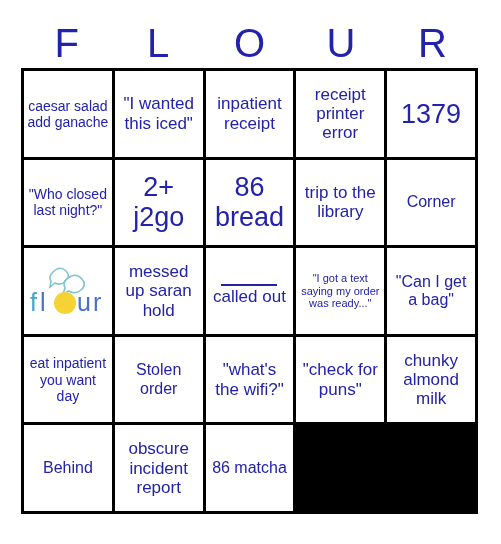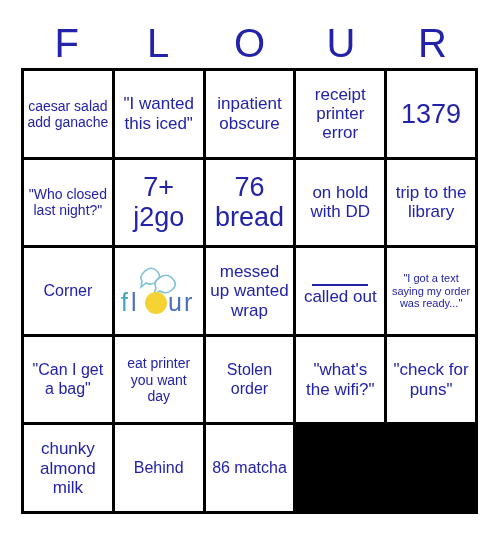--- a/index.html
+++ b/index.html
@@ -118,39 +118,36 @@
     </div>
 
   <div class="grid">
       <div class="cell sz-s">
         <div class="cell-text">caesar salad add ganache</div>
       </div>
       <div class="cell sz-m">
         <div class="cell-text">"I wanted this iced"</div>
       </div>
       <div class="cell sz-m">
-        <div class="cell-text">inpatient obscure</div>
+        <div class="cell-text">inpatient receipt</div>
       </div>
       <div class="cell sz-m">
         <div class="cell-text">receipt printer error</div>
       </div>
       <div class="cell sz-xl">
         <div class="cell-text">1379</div>
       </div>
       <div class="cell sz-s">
         <div class="cell-text">"Who closed last night?"</div>
       </div>
       <div class="cell sz-xl">
-        <div class="cell-text">7+ j2go</div>
+        <div class="cell-text">2+ j2go</div>
       </div>
       <div class="cell sz-xl">
-        <div class="cell-text">76 bread</div>
-      </div>
-      <div class="cell sz-m">
-        <div class="cell-text">on hold with DD</div>
+        <div class="cell-text">86 bread</div>
       </div>
       <div class="cell sz-m">
         <div class="cell-text">trip to the library</div>
       </div>
       <div class="cell sz-l">
         <div class="cell-text">Corner</div>
       </div>
       <div class="cell logo-cell">
         <div class="logo">
           <svg width="82" height="60" viewBox="0 0 82 60" aria-hidden="true">
@@ -158,47 +155,50 @@
             <path d="M41 17 q8 -6 14 1 q5 6 -1 11 q-6 5 -12 1 l-6 3 l2 -6 q-3 -6 3 -10 z" fill="#ffffff" stroke="#7fc3d4" stroke-width="1.6"></path>
             <circle cx="38" cy="42" r="11" fill="#f6d335"></circle>
             <text x="3" y="50" font-family="Liberation Sans, sans-serif" font-size="25" fill="#3fa9bf">f</text>
             <text x="13" y="50" font-family="Liberation Sans, sans-serif" font-size="25" fill="#4a6fc4">l</text>
             <text x="50" y="50" font-family="Liberation Sans, sans-serif" font-size="25" fill="#4a6fc4">u</text>
             <text x="66" y="50" font-family="Liberation Sans, sans-serif" font-size="25" fill="#4a6fc4">r</text>
           </svg>
         </div>
       </div>
       <div class="cell sz-m">
-        <div class="cell-text">messed up wanted wrap</div>
+        <div class="cell-text">messed up saran hold</div>
       </div>
       <div class="cell sz-m">
         <div class="cell-text"><span class="blank-line"></span><span>called out</span></div>
       </div>
       <div class="cell sz-xs">
         <div class="cell-text">"I got a text saying my order was ready..."</div>
       </div>
       <div class="cell sz-l">
         <div class="cell-text">"Can I get a bag"</div>
       </div>
       <div class="cell sz-s">
-        <div class="cell-text">eat printer you want day</div>
+        <div class="cell-text">eat inpatient you want day</div>
       </div>
       <div class="cell sz-l">
         <div class="cell-text">Stolen order</div>
       </div>
       <div class="cell sz-m">
         <div class="cell-text">"what's the wifi?"</div>
       </div>
       <div class="cell sz-m">
         <div class="cell-text">"check for puns"</div>
       </div>
       <div class="cell sz-m">
         <div class="cell-text">chunky almond milk</div>
       </div>
       <div class="cell sz-l">
         <div class="cell-text">Behind</div>
       </div>
+      <div class="cell sz-m">
+        <div class="cell-text">obscure incident report</div>
+      </div>
       <div class="cell sz-l">
         <div class="cell-text">86 matcha</div>
       </div>
     </div>
 
 </div>
 
 </body></html>

